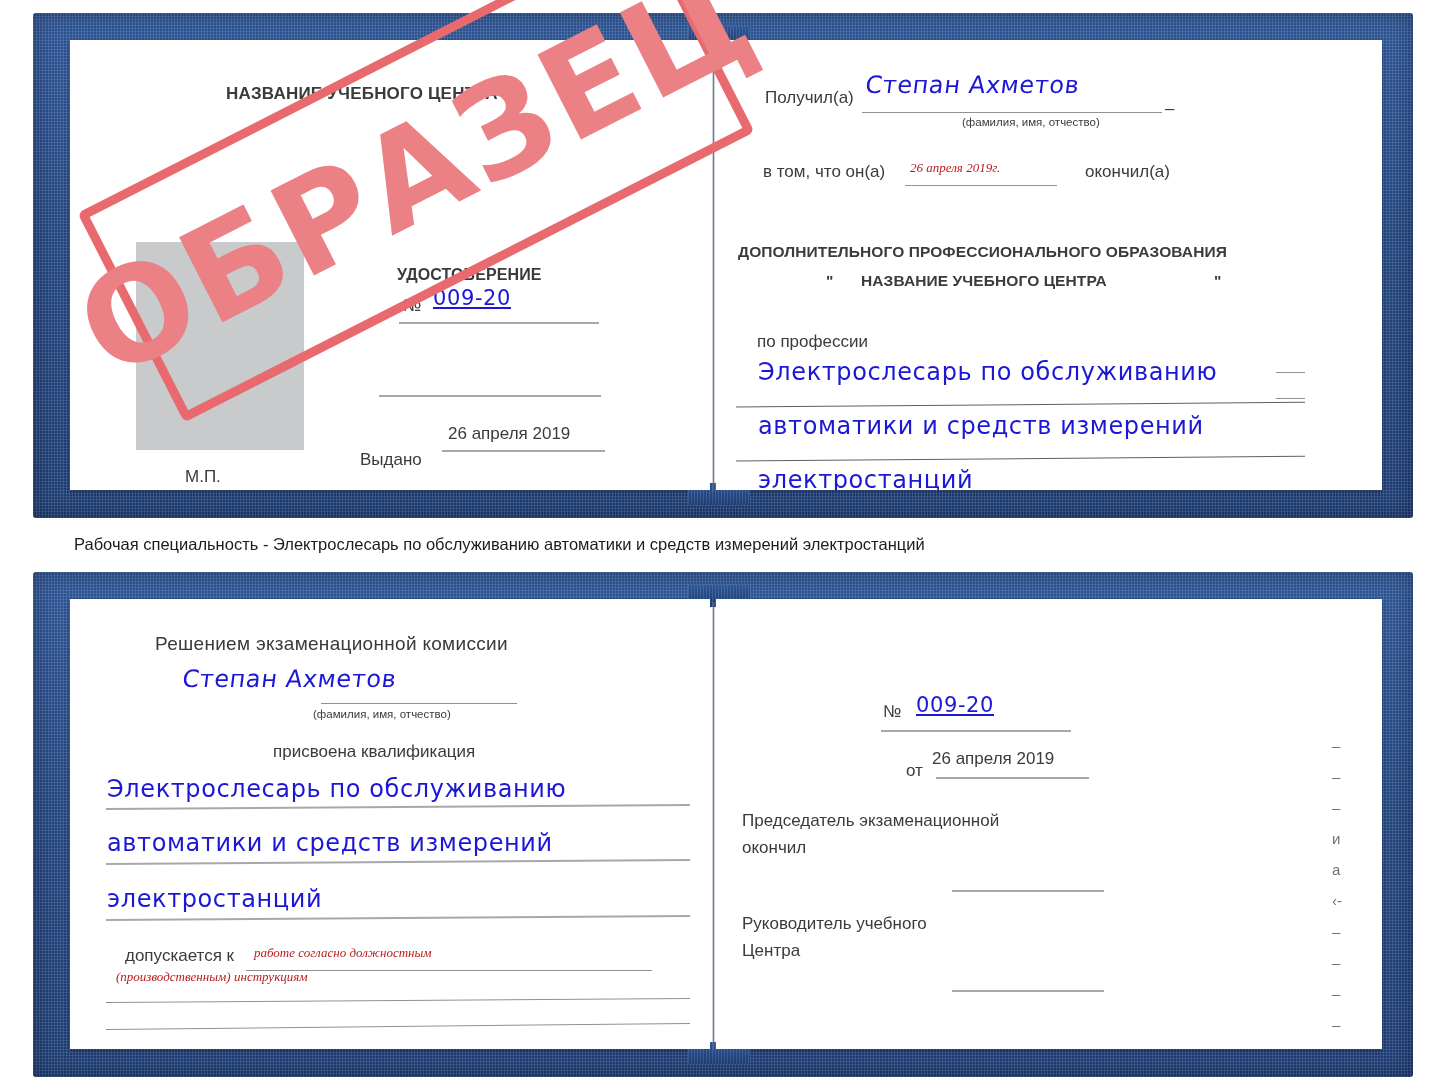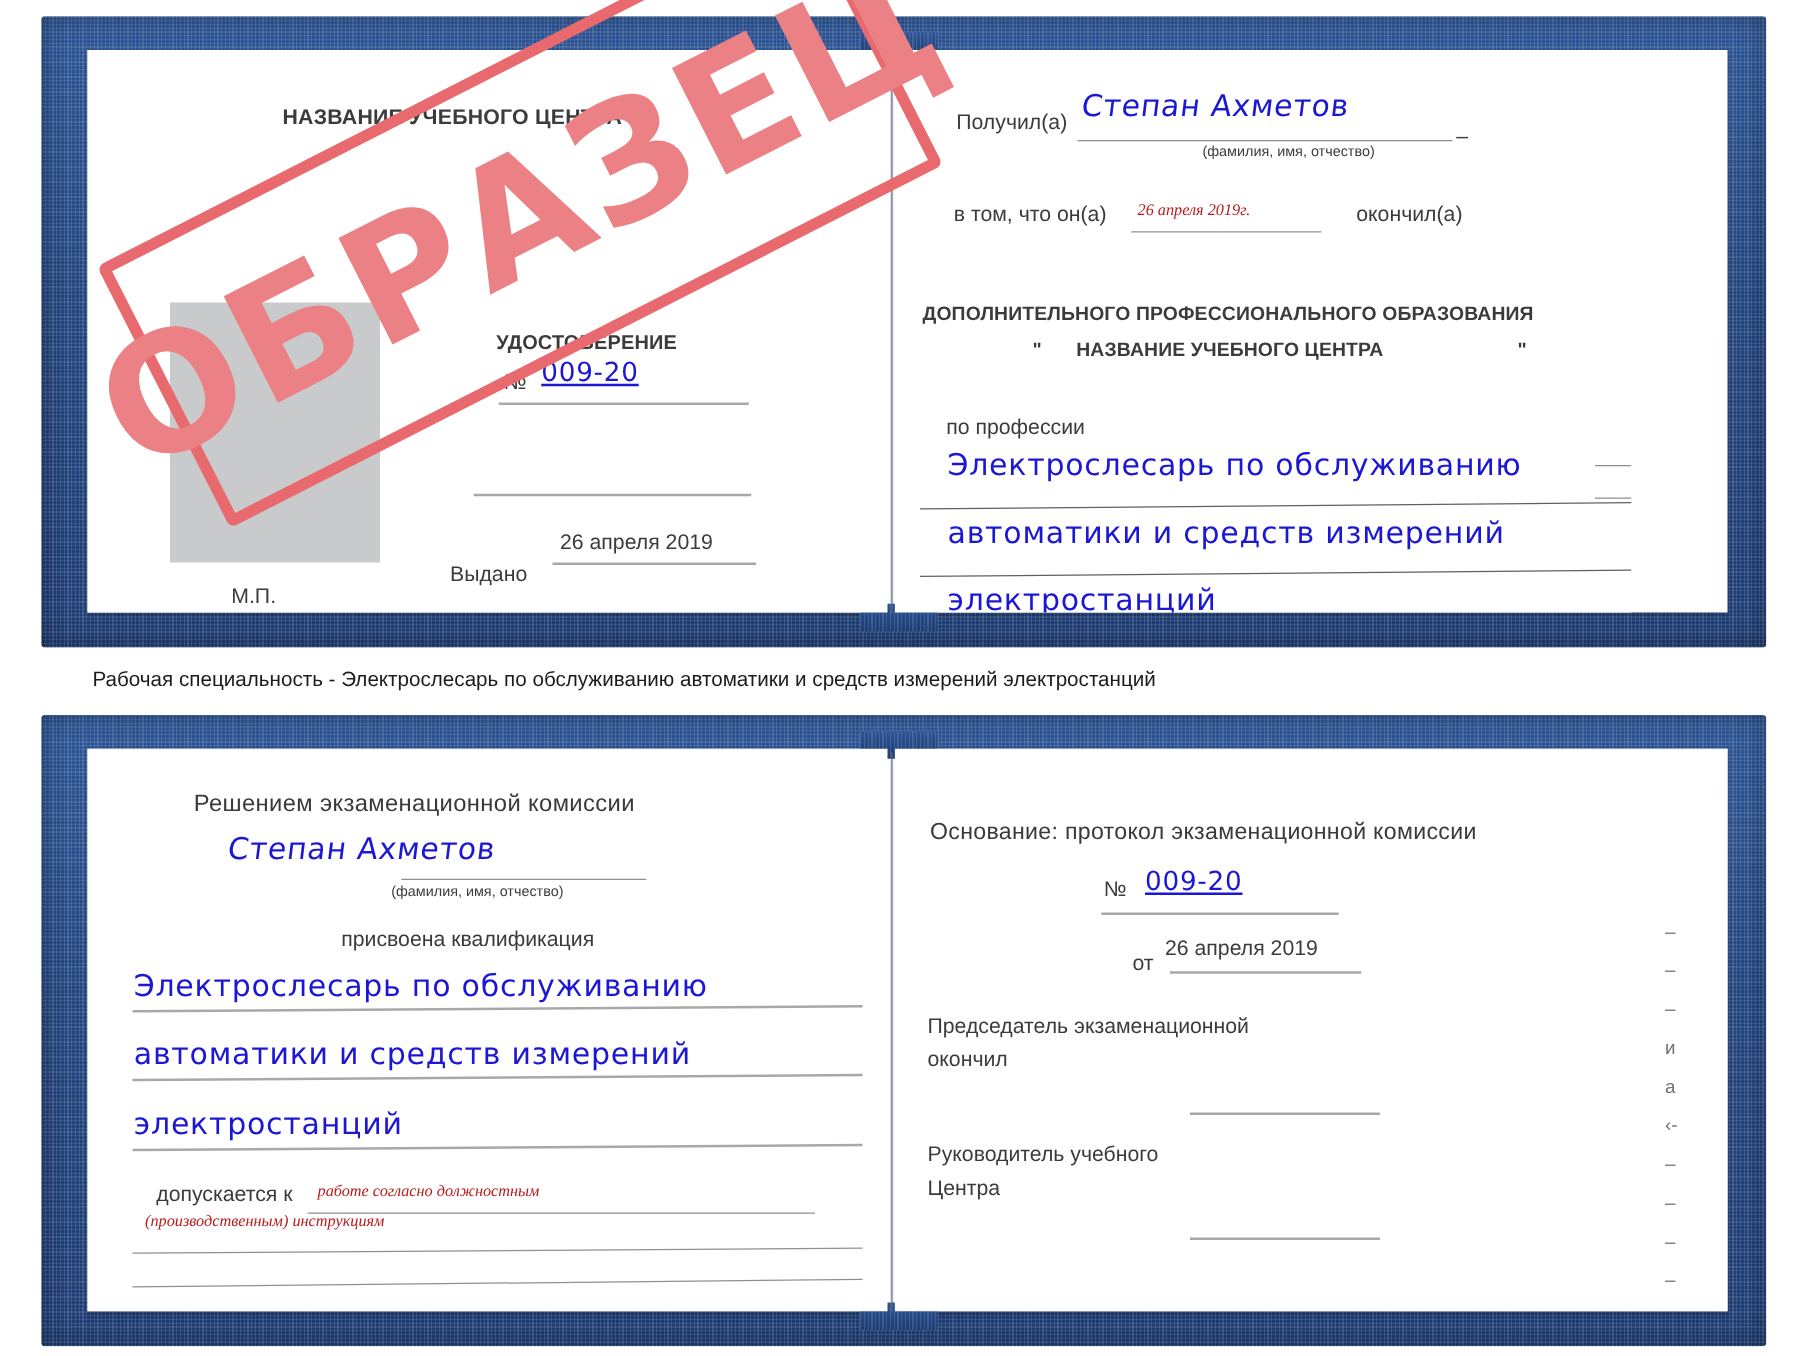--- a/index.html
+++ b/index.html
@@ -272,21 +272,20 @@
     <div class="t lbl" style="left:55px; top:348px;">допускается к</div>
     <div class="t typed" style="left:184px; top:347px;">работе согласно должностным</div>
     <div class="rule thin" style="left:176px; top:371px; width:406px;"></div>
     <div class="t typed" style="left:46px; top:371px;font-family:Liberation Serif, serif;">(производственным) инструкциям</div>
     <div class="rule thin" style="left:36px; top:401px; width:584px; transform:rotate(-0.4deg);"></div>
     <div class="rule thin" style="left:36px; top:427px; width:584px; transform:rotate(-0.6deg);"></div>
   </div>
 
   <div class="page" style="left:683px; top:27px; width:666px; height:450px;">
 
-    <div class="t" style="left:28px; top:57px; font-size:18.5px; color:#3a3a3a; letter-spacing:.25px;">Основание: протокол экзаменационной комиссии</div>
 
     <div class="t lbl" style="left:167px; top:104px;">№</div>
     <div class="t hand hand-sm" style="left:200px; top:96px;">009-20</div>
     <div class="rule" style="left:165px; top:131px; width:190px;"></div>
 
     <div class="t lbl" style="left:190px; top:163px;">от</div>
     <div class="t lbl" style="left:216px; top:151px;">26 апреля 2019</div>
     <div class="rule" style="left:220px; top:178px; width:153px;"></div>
 
     <div class="t lbl" style="left:26px; top:213px;">Председатель экзаменационной</div>

